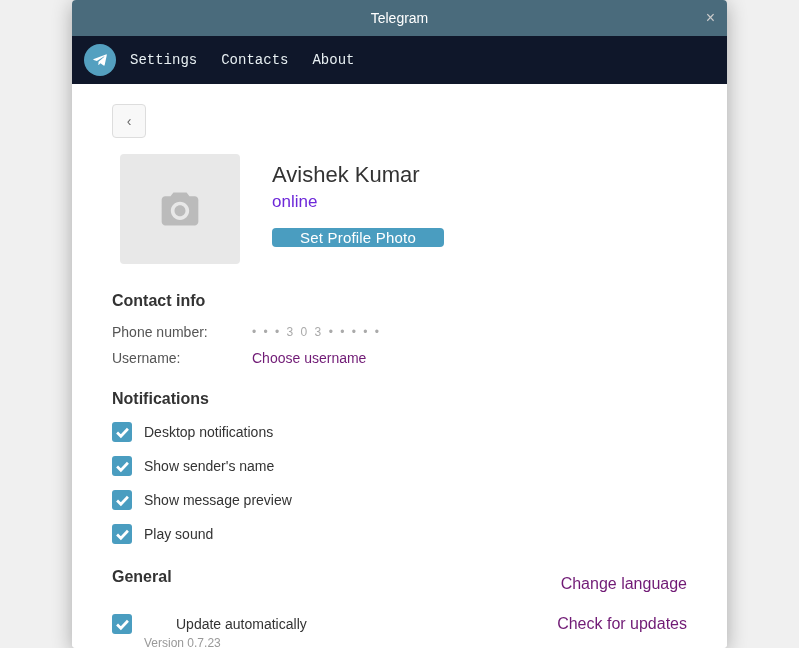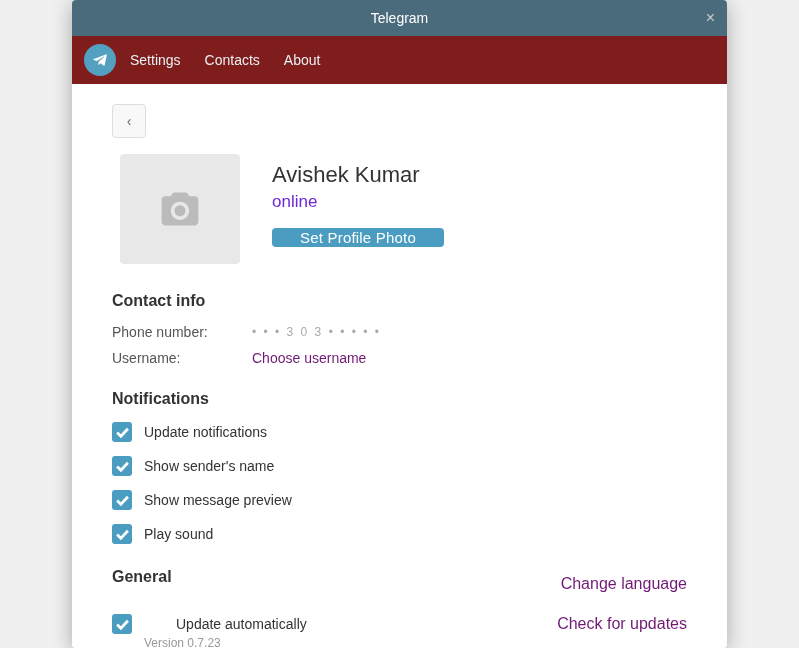--- a/index.html
+++ b/index.html
@@ -43,26 +43,27 @@
       top: 50%;
       transform: translateY(-50%);
       color: #ccc;
       font-size: 16px;
       cursor: pointer;
       background: none;
       border: none;
       line-height: 1;
     }
     .menu-bar {
-      background: #7f1d1d;
+      background: #0f172a;
       display: flex;
       align-items: center;
       height: 48px;
       padding: 0 12px;
       flex-shrink: 0;
+      font-family: Liberation Mono, monospace;
     }
     .menu-logo {
       width: 32px;
       height: 32px;
       background: #54a0c0;
       border-radius: 50%;
       display: flex;
       align-items: center;
       justify-content: center;
       margin-right: 12px;
@@ -283,21 +284,21 @@
 
     <div class="notifications-section">
       <div class="section-title">Notifications</div>
 
       <div class="checkbox-row">
         <div class="checkbox">
           <svg viewBox="0 0 12 10">
               <polyline points="1,5 4.5,8.5 11,1.5"></polyline>
             </svg>
         </div>
-        <span class="checkbox-label">Update notifications</span>
+        <span class="checkbox-label">Desktop notifications</span>
       </div>
 
       <div class="checkbox-row">
         <div class="checkbox">
           <svg viewBox="0 0 12 10">
               <polyline points="1,5 4.5,8.5 11,1.5"></polyline>
             </svg>
         </div>
         <span class="checkbox-label">Show sender's name</span>
       </div>

